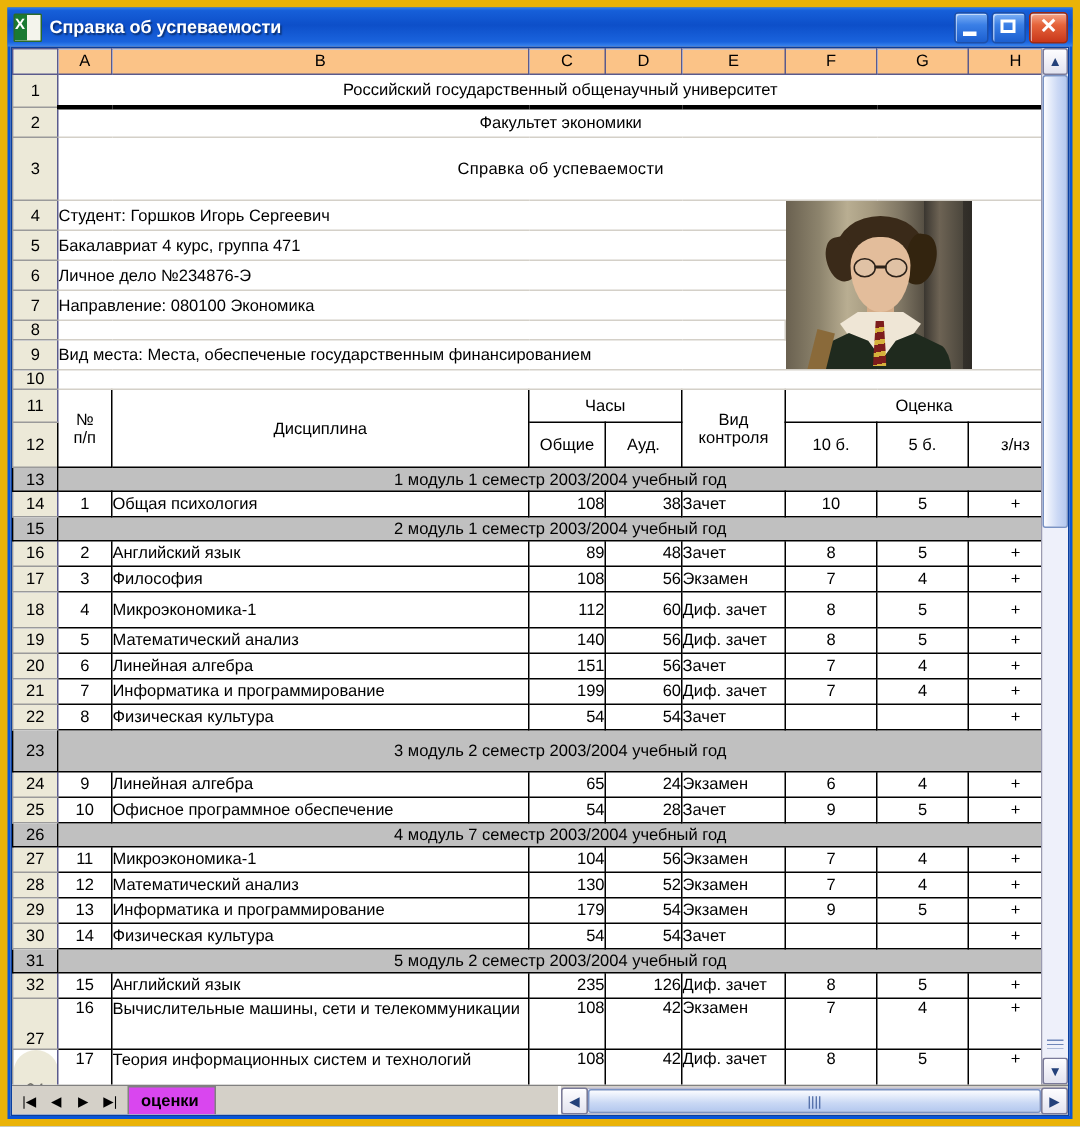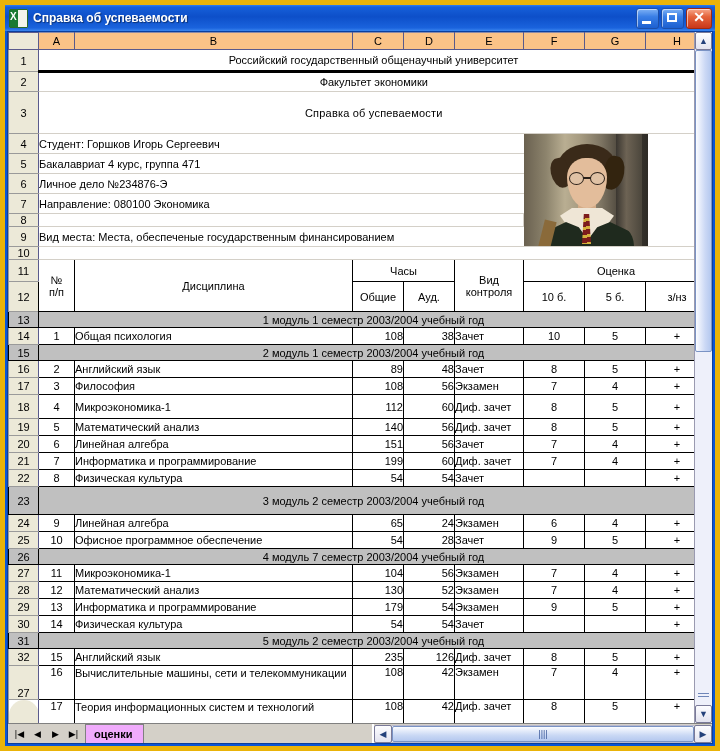--- a/index.html
+++ b/index.html
@@ -314,21 +314,21 @@
     display: flex; align-items: center; justify-content: center;
   }
   .tabstrip {
     flex: 1 1 auto;
     display: flex; align-items: stretch;
     background: #d4d0c8;
     border-left: 1px solid #808080;
     overflow: hidden;
   }
   .sheettab {
-    background: #f0abfc;
+    background: #d946ef;
     border-top: 1px solid #808080;
     border-right: 1px solid #808080;
     padding: 0 10px 0 8px;
     font: bold 11px "Liberation Sans", sans-serif;
     display: flex; align-items: center;
     transform: skewX(0deg);
   }
   .hscroll {
     flex: 0 0 310px;
     display: flex; align-items: center;

